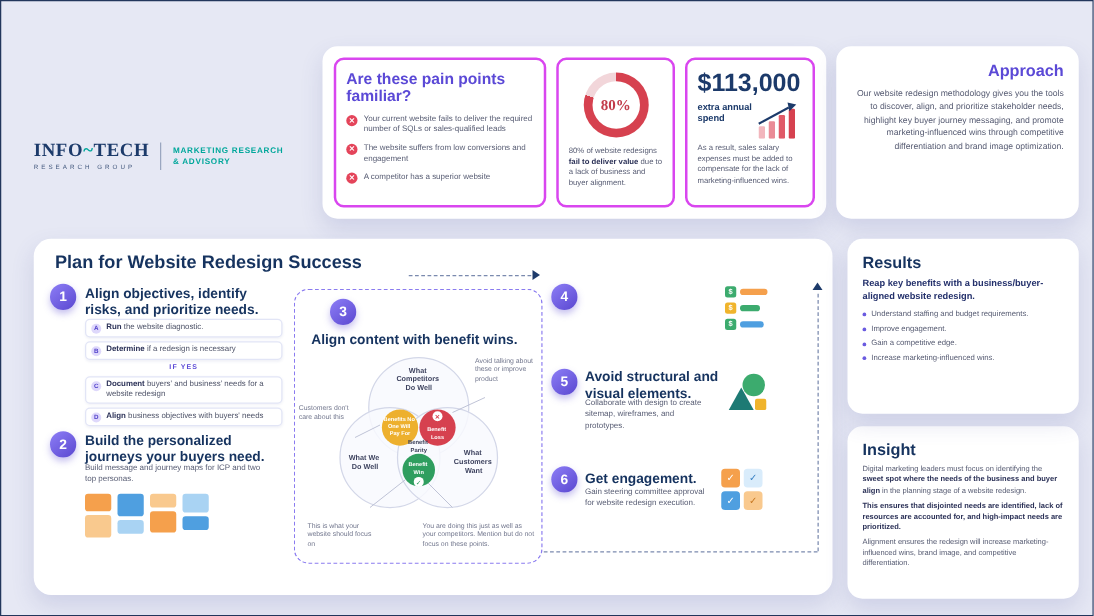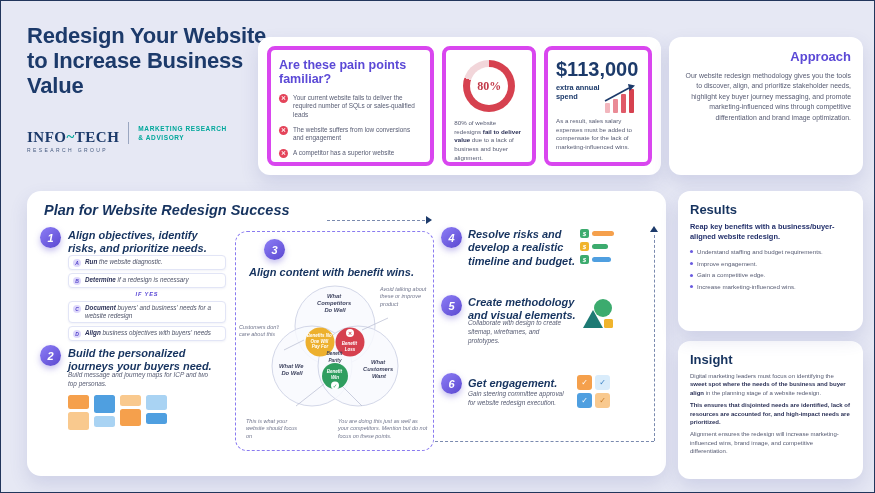--- a/index.html
+++ b/index.html
@@ -4,29 +4,29 @@
 <style>
   * { margin:0; padding:0; box-sizing:border-box; }
   html,body { background:#c9ccdd; }
   body { font-family:"Liberation Sans","DejaVu Sans",sans-serif; }
   .page { position:relative; width:875px; height:493px; background:#e6e8f4; border:1px solid #22365c; overflow:hidden; }
   .card { position:absolute; background:#fff; border-radius:12px; box-shadow:0 8px 18px rgba(80,90,160,0.16); overflow:hidden; }
 
   
   .main-title { position:absolute; left:26px; top:22px; width:240px; font-size:22px; line-height:1.14; font-weight:bold; color:#1c3a6a; letter-spacing:-0.2px; }
   .logo-row { position:absolute; left:26px; top:112px; display:flex; align-items:center; gap:9px; }
-  .logo-name { font-family:"Liberation Serif","DejaVu Serif",serif; font-size:15px; font-weight:bold; color:#1c3a6a; letter-spacing:0.5px;margin-top:16px; }
+  .logo-name { font-family:"Liberation Serif","DejaVu Serif",serif; font-size:15px; font-weight:bold; color:#1c3a6a; letter-spacing:0.5px; }
   .tilde { color:#00a79b; }
   .logo-sub { font-size:5px; letter-spacing:2.4px; color:#44597e; margin-top:1px; }
   .logo-div { width:1px; height:22px; background:#9aa6c0; }
   .tagline { font-size:6.5px; font-weight:bold; color:#00a79b; letter-spacing:0.6px; line-height:1.45; }
 
   
   .stats-card { left:257px; top:36px; width:403px; height:138px; padding:9px; display:flex; gap:8px; }
-  .subpanel { border:4px solid #d946ef; border-radius:8px; padding:8px; background:#fff; }
+  .subpanel { border:2px solid #d946ef; border-radius:8px; padding:8px; background:#fff; }
   .pain { width:172px; }
   .pain-title { font-size:12.5px; font-weight:bold; color:#5b49d6; line-height:1.15; margin-bottom:7px; }
   .pain-item { display:flex; gap:5px; margin-bottom:6px; font-size:6.4px; color:#565b72; line-height:1.35; }
   .pain-ico { flex:0 0 auto; width:9px; height:9px; border-radius:50%; background:#e4445a; color:#fff; font-size:6.5px; line-height:9px; text-align:center; font-weight:bold; font-family:"DejaVu Sans",sans-serif; }
   .donut-panel { width:96px; display:flex; flex-direction:column; align-items:center; }
   .donut { width:52px; height:52px; border-radius:50%; background:conic-gradient(#d6414f 0 288deg,#f2d6da 288deg 360deg); position:relative; display:flex; align-items:center; justify-content:center; margin-top:2px; flex:0 0 auto; }
   .donut::before { content:""; position:absolute; inset:7px; background:#fff; border-radius:50%; }
   .donut-label { position:relative; font-size:12px; font-weight:bold; color:#c23a49;font-family:Liberation Serif, serif; }
   .donut-caption { font-size:6.2px; color:#565b72; line-height:1.4; margin-top:7px; width:100%; }
   .donut-caption b { color:#2b3157; }
@@ -35,21 +35,21 @@
   .spend-row { display:flex; justify-content:space-between; align-items:flex-start; margin-top:2px; }
   .spend-label { font-size:7.4px; font-weight:bold; color:#1c3a6a; width:46px; line-height:1.25; }
   .spend-caption { font-size:6.2px; color:#565b72; line-height:1.38; margin-top:4px; }
 
   
   .approach-card { left:668px; top:36px; width:194px; height:138px; padding:12px;text-align:right; }
   .purple-h { font-size:13px; font-weight:bold; color:#5b49d6; margin-bottom:7px; }
   .approach-body { font-size:6.9px; color:#565b72; line-height:1.52; }
 
   
-  .main-card { left:26px; top:190px; width:639px; height:285px; border-radius:14px;font-style:italic; }
+  .main-card { left:26px; top:190px; width:639px; height:285px; border-radius:14px; }
   .plan-title { position:absolute; left:17px; top:11px; font-size:14.5px; font-weight:bold; color:#16335f; }
   .step-circle { position:absolute; width:21px; height:21px; border-radius:50%; background:linear-gradient(140deg,#8d7ef6,#5a47d0); color:#fff; font-size:11px; font-weight:bold; display:flex; align-items:center; justify-content:center; box-shadow:0 3px 6px rgba(90,71,208,.35); z-index:3; }
   .step-title { position:absolute; font-size:11px; font-weight:bold; color:#16335f; line-height:1.22; }
   .step-body { position:absolute; font-size:6.4px; color:#565b72; line-height:1.4; }
 
   .s1-list { position:absolute; left:41px; top:64px; width:158px; }
   .s1-item { background:#fff; border:1px solid #e2e5f6; border-radius:4px; padding:2px 4px; display:flex; align-items:flex-start; gap:4px; margin-bottom:3px; font-size:6.3px; color:#4e5368; line-height:1.3; box-shadow:0 1px 2px rgba(80,90,160,.08); }
   .s1-badge { flex:0 0 auto; width:8px; height:8px; border-radius:50%; background:#ded8fb; color:#4f3ec9; font-size:5px; font-weight:bold; text-align:center; line-height:8px; margin-top:1px; }
   .s1-item b { color:#2b3157; }
   .if-yes { text-align:center; font-size:5.6px; font-weight:bold; color:#5b49d6; letter-spacing:0.9px; margin:2px 0 4px; }
@@ -90,21 +90,20 @@
   .r-dot { flex:0 0 auto; width:3px; height:3px; border-radius:50%; background:#6a5be0; margin-top:2.5px; }
   .insight-card { left:677px; top:340px; width:185px; height:138px; padding:11px 12px; }
   .insight-p { font-size:6px; color:#565b72; line-height:1.4; margin-bottom:4px; }
   .insight-p b, .insight-p.strong { font-weight:bold; color:#2b3157; }
 </style>
 </head>
 <body>
 
 <div class="page">
 
-  <h1 class="main-title">Redesign Your Website to Increase Business Value</h1>
   <div class="logo-row">
     <div>
       <div class="logo-name"><span>INFO</span><span class="tilde">~</span><span>TECH</span></div>
       <div class="logo-sub">RESEARCH GROUP</div>
     </div>
     <div class="logo-div"></div>
     <div class="tagline">
       <div>MARKETING RESEARCH</div>
       <div>&amp; ADVISORY</div>
     </div>
@@ -273,38 +272,37 @@
         </g>
       </svg>
 
       <div class="callout" style="left:3px;top:92px;width:42px;">Customers don't care about this</div>
       <div class="callout" style="right:3px;top:54px;width:50px;">Avoid talking about these or improve product</div>
       <div class="callout" style="left:10px;top:186px;width:58px;">This is what your website should focus on</div>
       <div class="callout" style="left:102px;top:186px;width:90px;">You are doing this just as well as your competitors. Mention but do not focus on these points.</div>
     </div>
 
     <div class="step-circle" style="left:414px;top:36px;">4</div>
-    <div class="step-title" style="left:441px;top:37px;width:108px;">Resolve risks and develop a realistic timeline and budget.</div>
     <div class="icon-budget">
       <div class="brow">
           <span class="bdollar" style="background:#3cab6e;">$</span>
           <span class="bbar" style="background:#f5a04c;width:22px;"></span>
         </div>
       <div class="brow">
           <span class="bdollar" style="background:#f0b42c;">$</span>
           <span class="bbar" style="background:#3cab6e;width:16px;"></span>
         </div>
       <div class="brow">
           <span class="bdollar" style="background:#3cab6e;">$</span>
           <span class="bbar" style="background:#4f9fe0;width:19px;"></span>
         </div>
     </div>
 
     <div class="step-circle" style="left:414px;top:104px;">5</div>
-    <div class="step-title" style="left:441px;top:105px;width:108px;">Create methodology and visual elements.</div>
+    <div class="step-title" style="left:441px;top:105px;width:108px;">Avoid structural and visual elements.</div>
     <div class="step-body" style="left:441px;top:128px;width:104px;">Collaborate with design to create sitemap, wireframes, and prototypes.</div>
     <svg class="icon-shapes" width="36" height="34" viewBox="0 0 36 34">
       <circle cx="23" cy="11" r="9" fill="#3cab6e"></circle>
       <path d="M3 31 L13 13 L23 31 Z" fill="#1d7a74"></path>
       <rect x="24" y="22" width="9" height="9" rx="1.5" fill="#f0b42c"></rect>
     </svg>
 
     <div class="step-circle" style="left:414px;top:182px;">6</div>
     <div class="step-title" style="left:441px;top:186px;width:108px;">Get engagement.</div>
     <div class="step-body" style="left:441px;top:199px;width:104px;">Gain steering committee approval for website redesign execution.</div>

